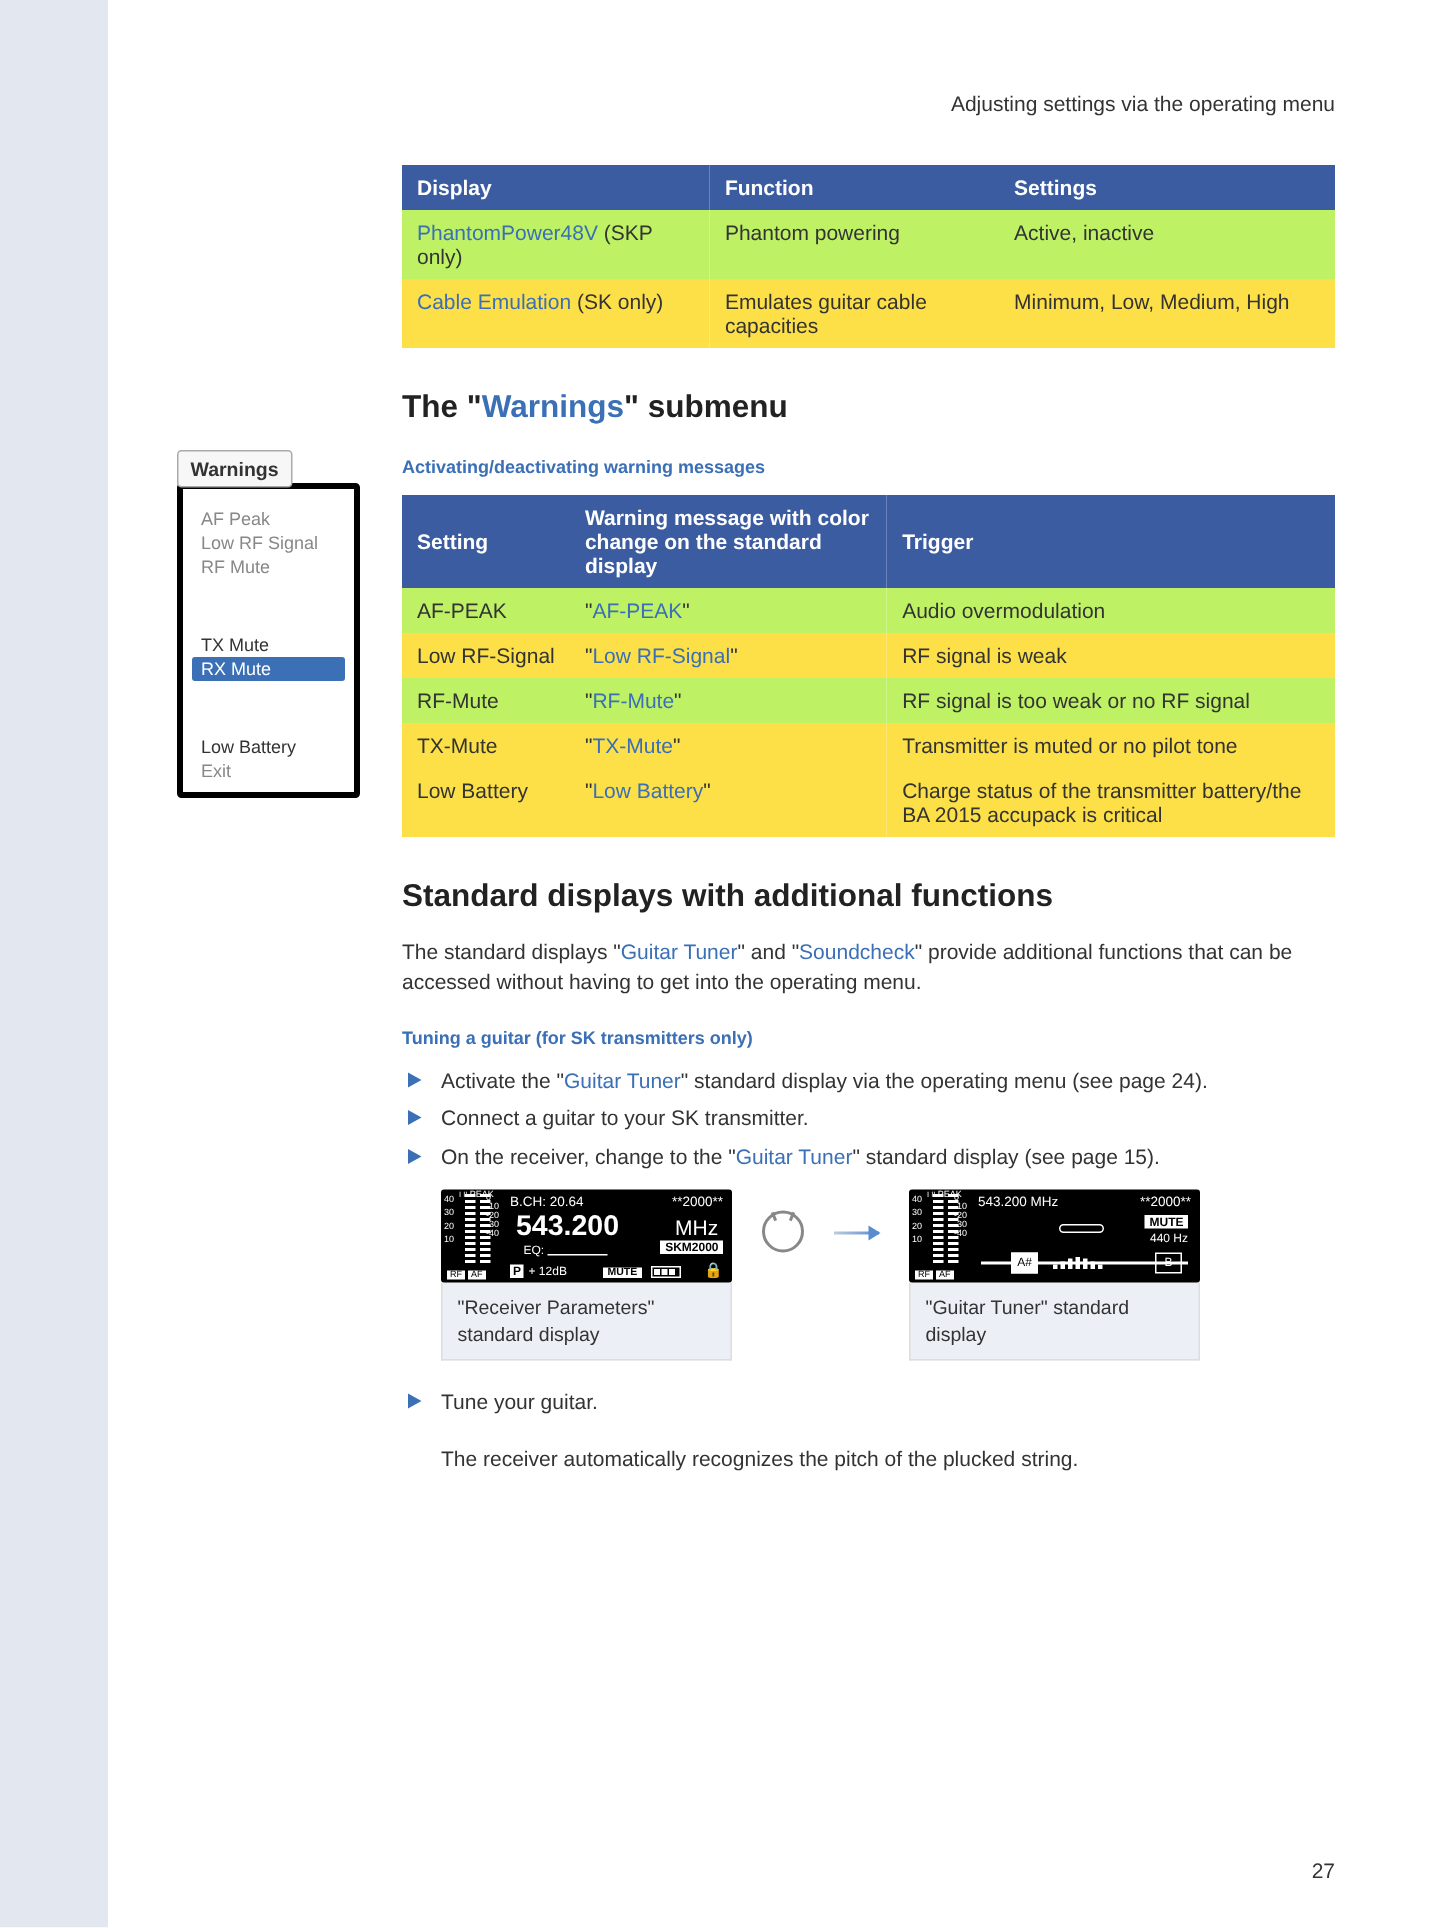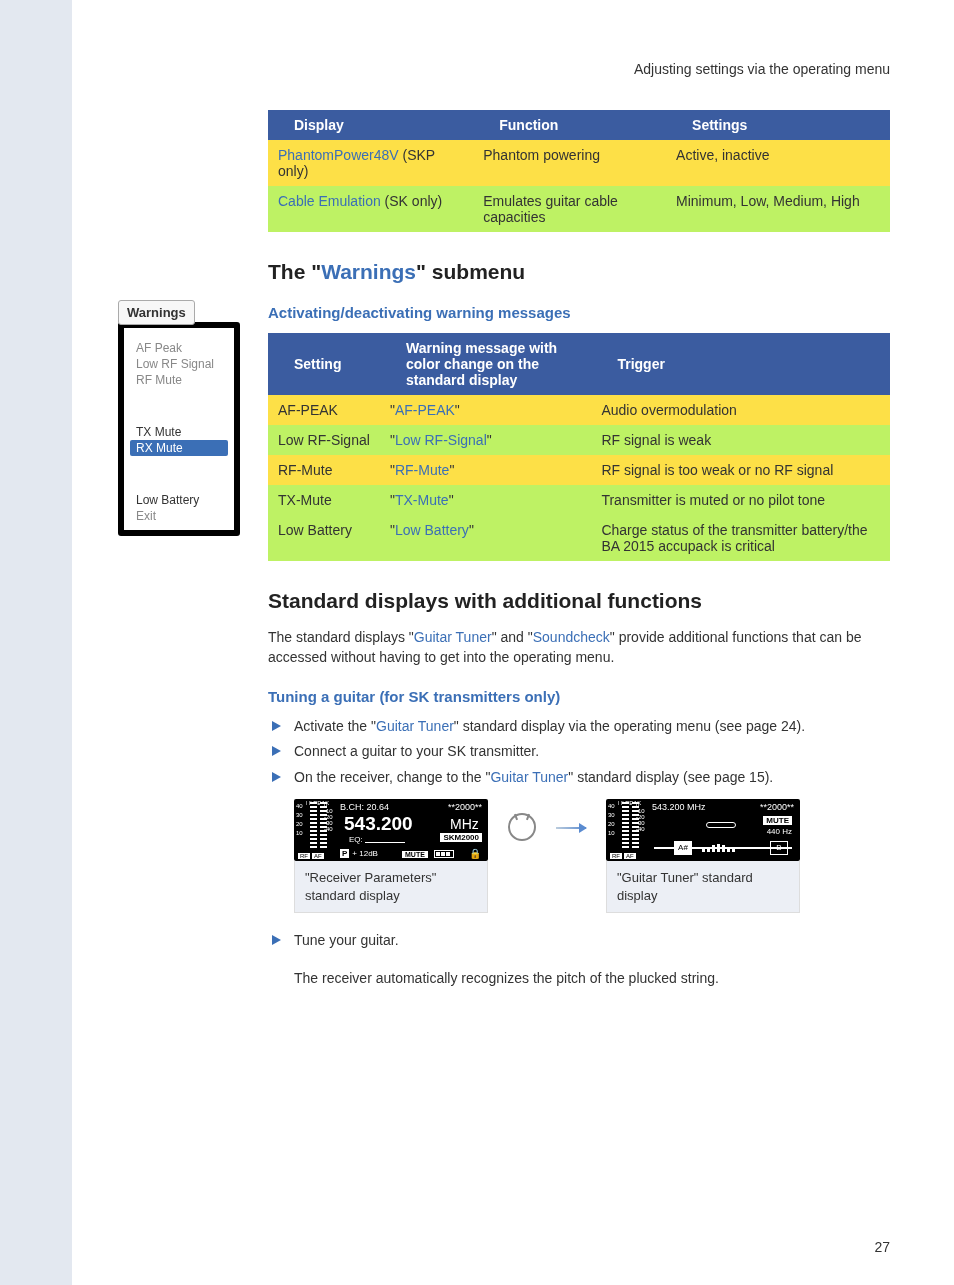--- a/index.html
+++ b/index.html
@@ -37,40 +37,40 @@
     left: 268px;
     right: 64px;
     top: 110px;
   }
   table { border-collapse: collapse; width: 100%; }
   th {
     background: #3b5ca0;
     color: #fff;
     font-weight: 600;
     text-align: left;
-    padding: 7px 26px;
+    padding: 7px 10px;
     font-size: 14px;
   }
   td {
     padding: 7px 10px;
     font-size: 14px;
     vertical-align: top;
   }
-  tr.odd td { background: #fde047; }
-  tr.even td { background: #bef264; }
+  tr.odd td { background: #bef264; }
+  tr.even td { background: #fde047; }
   .blue { color: #3b6fb6; }
   h2 {
     font-size: 21px;
     font-weight: 600;
     margin-top: 28px;
     margin-bottom: 14px;
     color: #222;
   }
   h3.blue-heading {
-    font-size: 15px;
+    font-size: 12px;
     font-weight: 600;
     color: #3b6fb6;
     margin-top: 20px;
     margin-bottom: 12px;
   }
   .para { font-size: 14px; line-height: 1.45; margin-bottom: 10px; }
   .bullet-list { list-style: none; margin-bottom: 12px; }
   .bullet-list li { position: relative; padding-left: 26px; margin-bottom: 6px; line-height: 1.4; }
   .bullet-list li::before {
     content: "";
@@ -96,21 +96,21 @@
     padding: 4px 8px;
     border: 1px solid #aaa;
     border-radius: 3px;
     background: #f7f7f7;
     display: inline-block;
     margin-bottom: 3px;
     position: relative;
     z-index: 1;
   }
   .side-list {
-    border: 6px solid #000000;
+    border: 4px solid #000000;
     border-radius: 3px;
     font-size: 12px;
     padding: 6px 0;
     margin-top: -6px;
     padding-top: 12px;
   }
   .side-list div { padding: 1px 12px; color: #888; }
   .side-list .dark { color: #333; margin-top: 36px; }
   .side-list .hl { background: #3b6fb6; color: #fff; margin: 0 6px; padding: 1px 6px; border-radius: 2px; }
 

